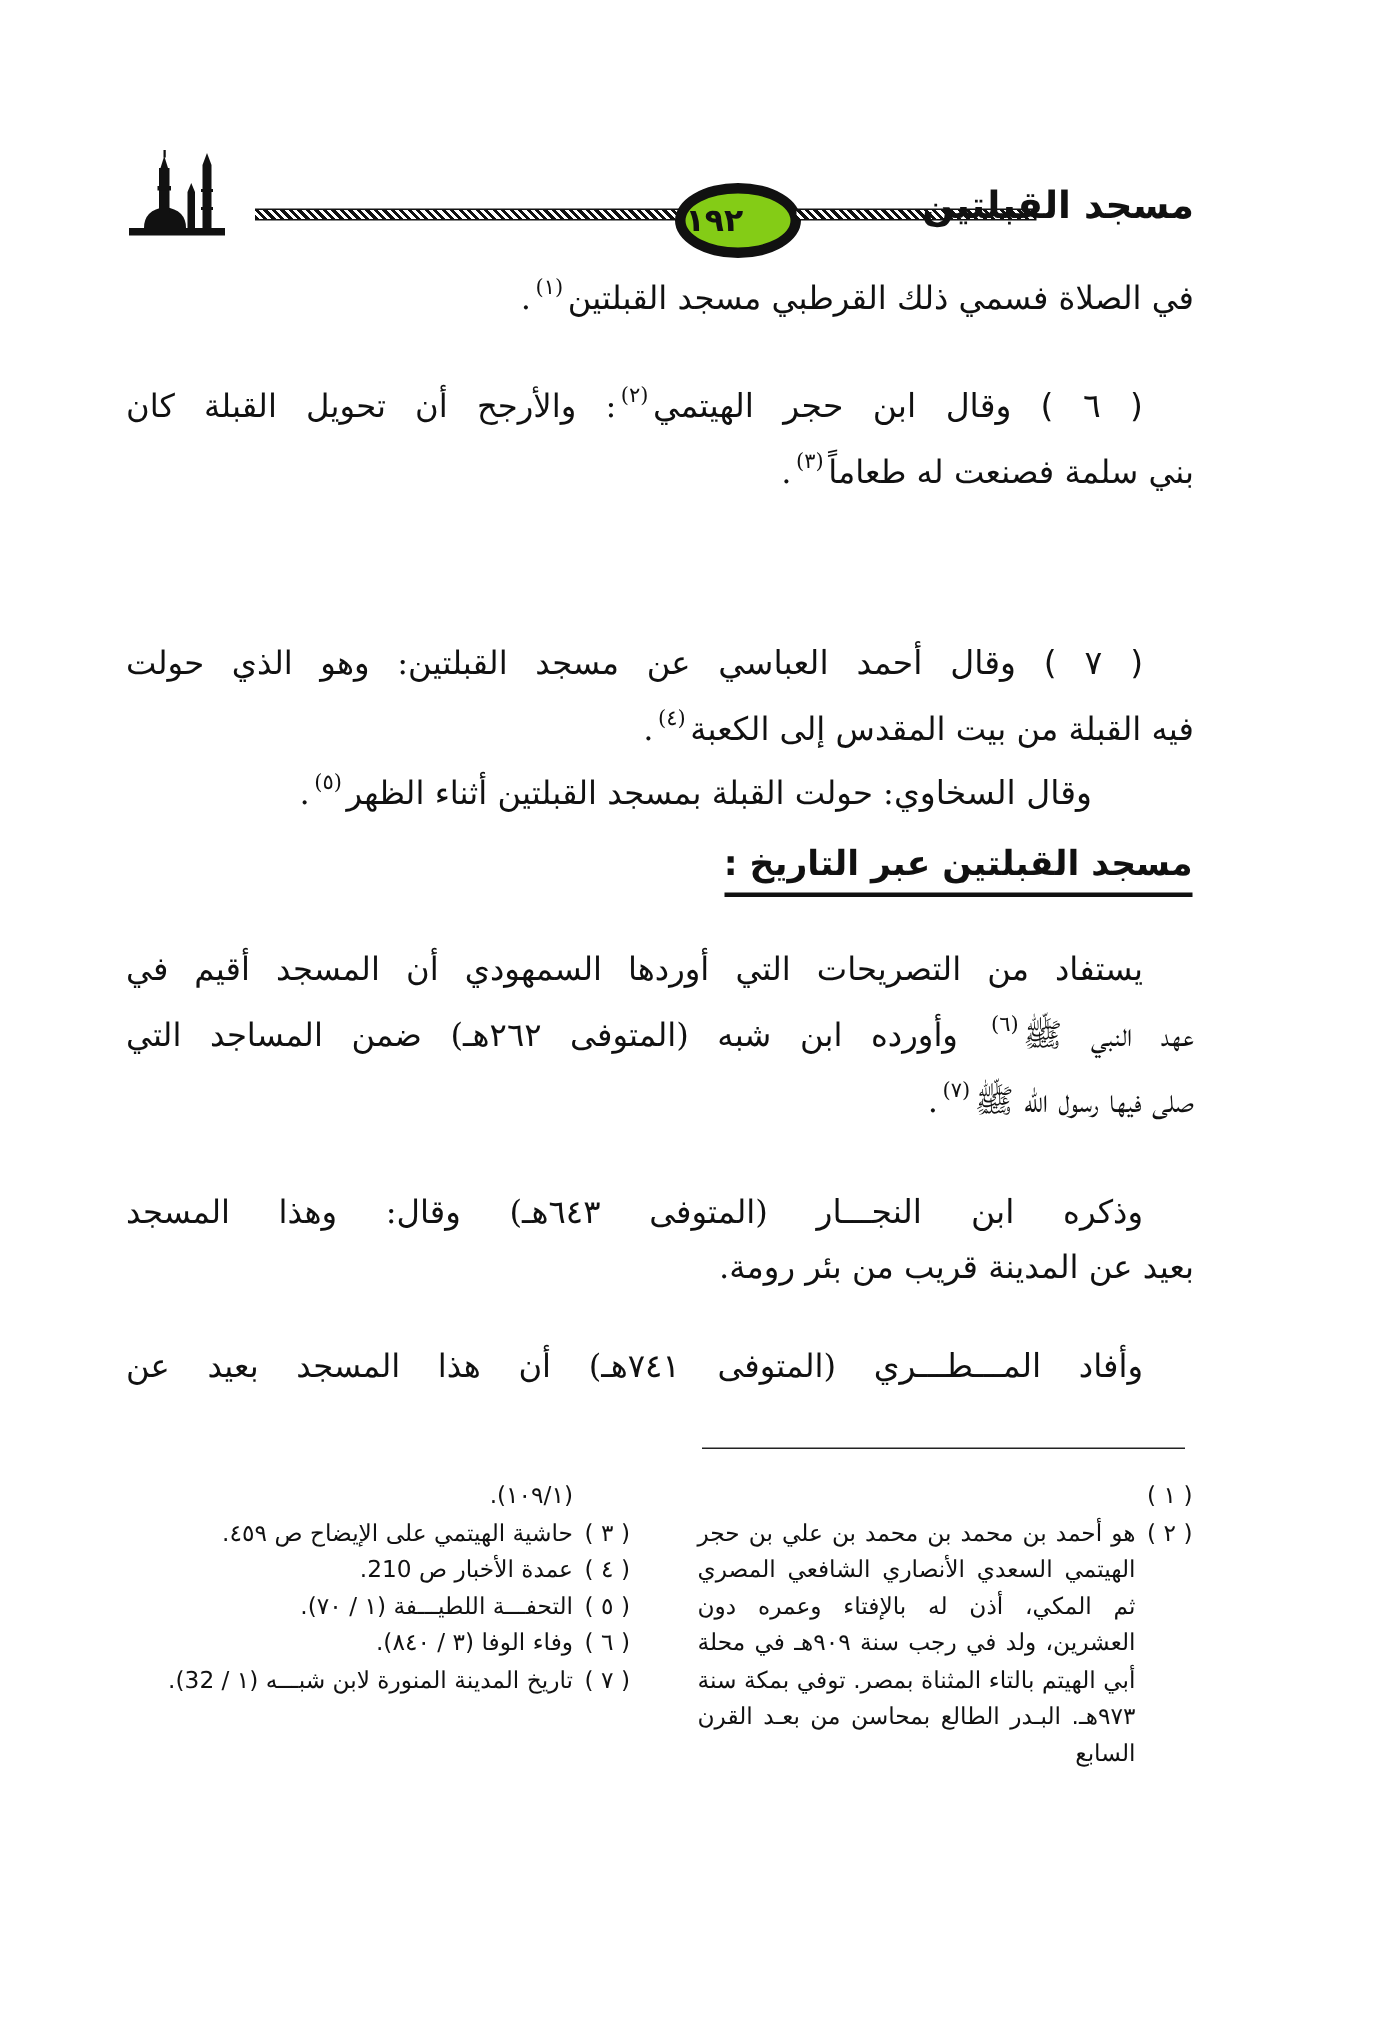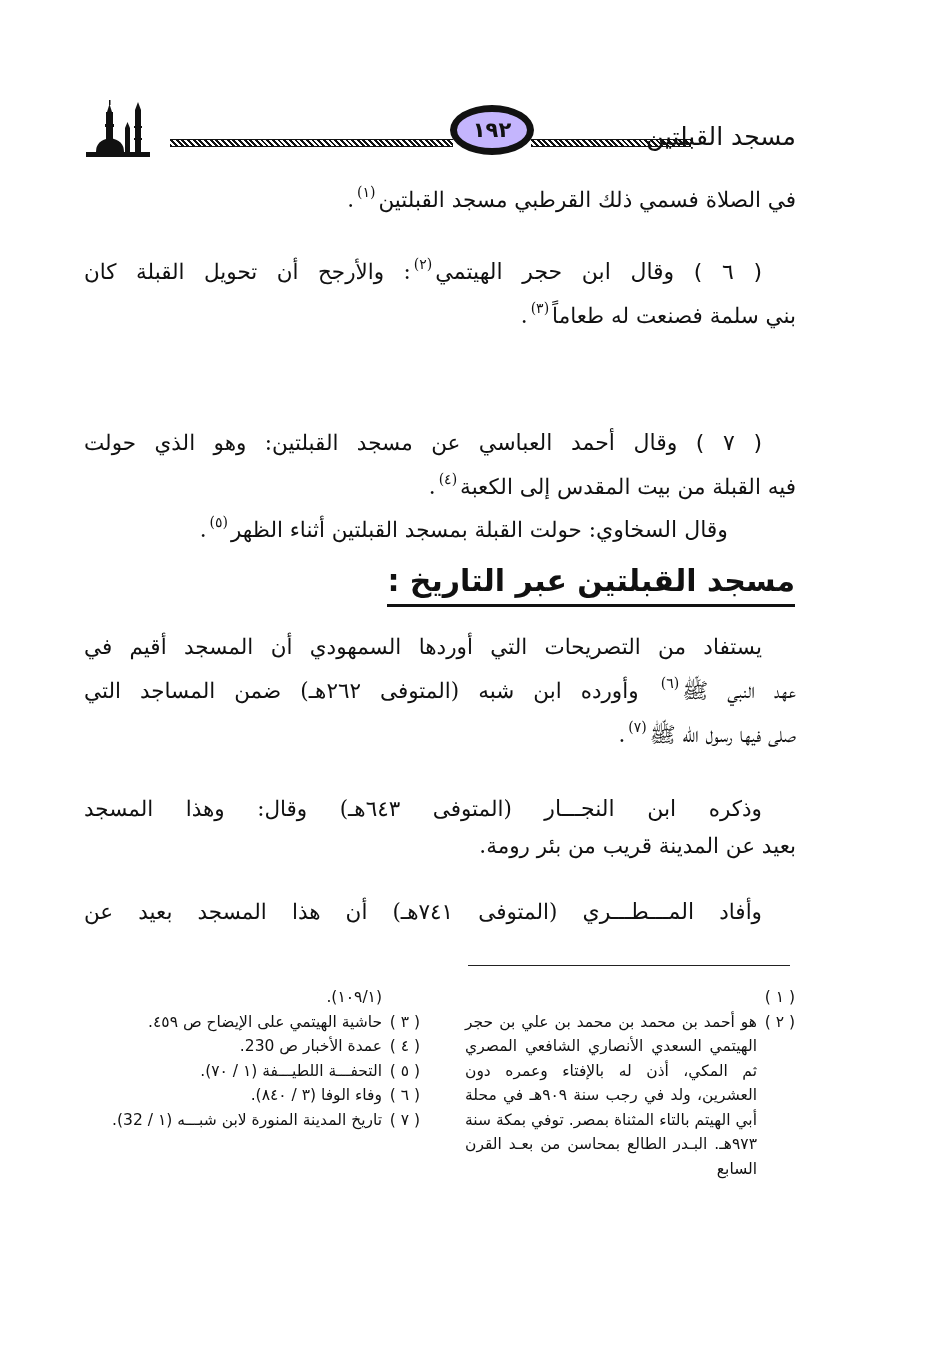--- a/index.html
+++ b/index.html
@@ -10,39 +10,39 @@
   .page { position:absolute; left:0; top:0; width:925px; height:1361px; }
 
   
   .header { position:absolute; left:84px; top:100px; width:712px; height:60px; }
   .mosque { position:absolute; left:2px; top:0; width:64px; height:60px; }
   .rope { position:absolute; height:8px; top:39px;
     background: repeating-linear-gradient(45deg,#111 0 2px,#fff 2px 4px);
     border-top:1px solid #111; border-bottom:1px solid #111; box-sizing:border-box; }
   .rope.left { left:86px; width:283px; }
   .rope.right { left:447px; width:160px; }
-  .page-num-ring { position:absolute; left:366px; top:5px; width:84px; height:50px; border-radius:50%;
+  .page-num-ring { position:absolute; left:366px; top:22px; width:84px; height:50px; border-radius:50%;
     border:7px solid #111; box-sizing:border-box;
-    background:#c4b5fd; display:flex; align-items:center; justify-content:center; }
+    background:#84cc16; display:flex; align-items:center; justify-content:flex-start; }
   .page-num-ring::before { content:""; position:absolute; inset:-7px; border-radius:50%;
     background: repeating-linear-gradient(45deg,#111 0 2px,#fff 2px 4px); z-index:-1; }
   .page-num { font-family:"DejaVu Sans", sans-serif; font-size:21px; font-weight:bold; direction:rtl; }
   .running-title { position:absolute; right:0; top:22px; font-family:"DejaVu Sans", sans-serif;
-    font-weight:normal; font-size:25px; direction:rtl; white-space:nowrap; }
+    font-weight:bold; font-size:25px; direction:rtl; white-space:nowrap; }
 
   
   .body-text { position:absolute; left:84px; width:712px; direction:rtl; text-align:justify;
     font-size:21.5px; line-height:37px; }
   .line { display:block; white-space:nowrap; text-align-last:justify; }
   .line.last { text-align-last:right; }
   .b { font-weight:normal; font-family:"DejaVu Sans", sans-serif; font-size:22px; }
   sup.fn { font-size:14px; vertical-align:10px; margin:0 3px; font-weight:normal; }
 
   .section-heading { position:absolute; right:130px; top:563px; direction:rtl;
-    font-family:"DejaVu Sans", sans-serif; font-weight:bold; font-size:30px;
+    font-family:"DejaVu Sans", sans-serif; font-weight:bold; font-size:23px;
     padding-bottom:6px; border-bottom:3px solid #111; white-space:nowrap; }
 
   
   .fn-rule { position:absolute; left:468px; top:965px; width:322px; border-top:1.5px solid #222; }
   .footnotes { position:absolute; direction:rtl; font-family:"DejaVu Sans", sans-serif;
     font-size:15.5px; line-height:24.5px; }
   .footnotes.right { right:130px; top:985px; width:330px; }
   .footnotes.left { right:505px; top:985px; width:340px; }
   .fn-item { display:flex; flex-direction:row; }
   .fn-num { width:38px; flex:none; white-space:nowrap; }
@@ -126,21 +126,21 @@
   </div>
 
   <div class="footnotes left">
     <div class="fn-cont">(١٠٩/١).</div>
     <div class="fn-item">
       <span class="fn-num">( ٣ )</span>
       <span class="fn-text">حاشية الهيتمي على الإيضاح ص ٤٥٩.</span>
     </div>
     <div class="fn-item">
       <span class="fn-num">( ٤ )</span>
-      <span class="fn-text">عمدة الأخبار ص 230.</span>
+      <span class="fn-text">عمدة الأخبار ص 210.</span>
     </div>
     <div class="fn-item">
       <span class="fn-num">( ٥ )</span>
       <span class="fn-text">التحفـــة اللطيـــفة (١ / ٧٠).</span>
     </div>
     <div class="fn-item">
       <span class="fn-num">( ٦ )</span>
       <span class="fn-text">وفاء الوفا (٣ / ٨٤٠).</span>
     </div>
     <div class="fn-item">

